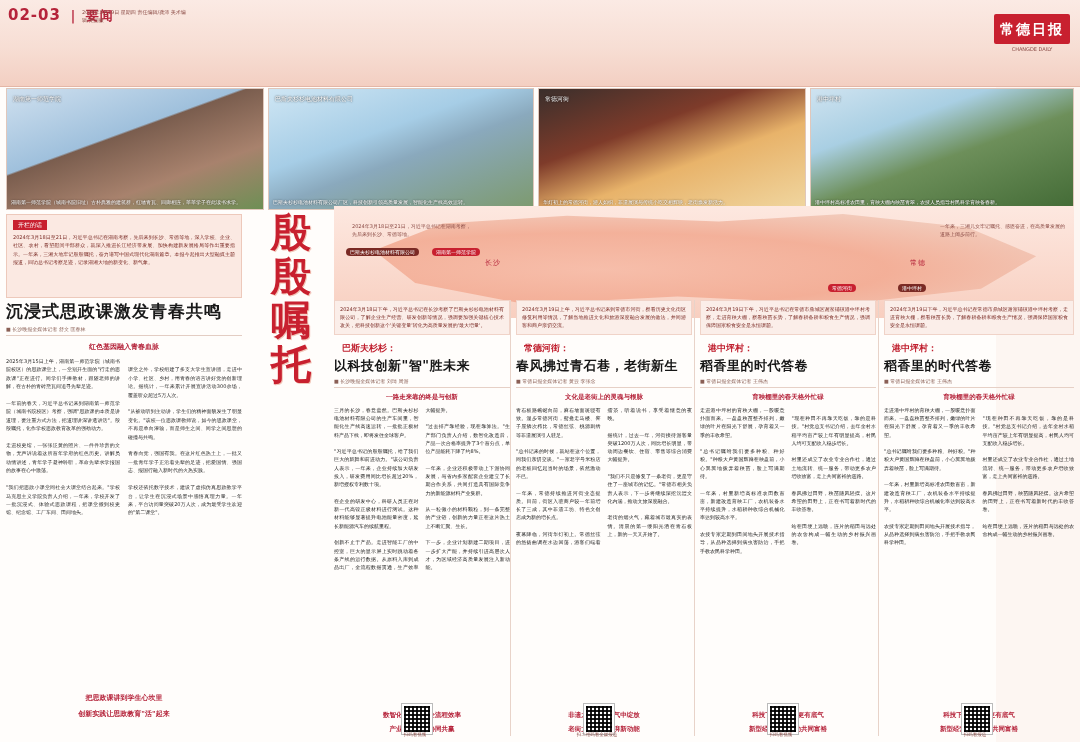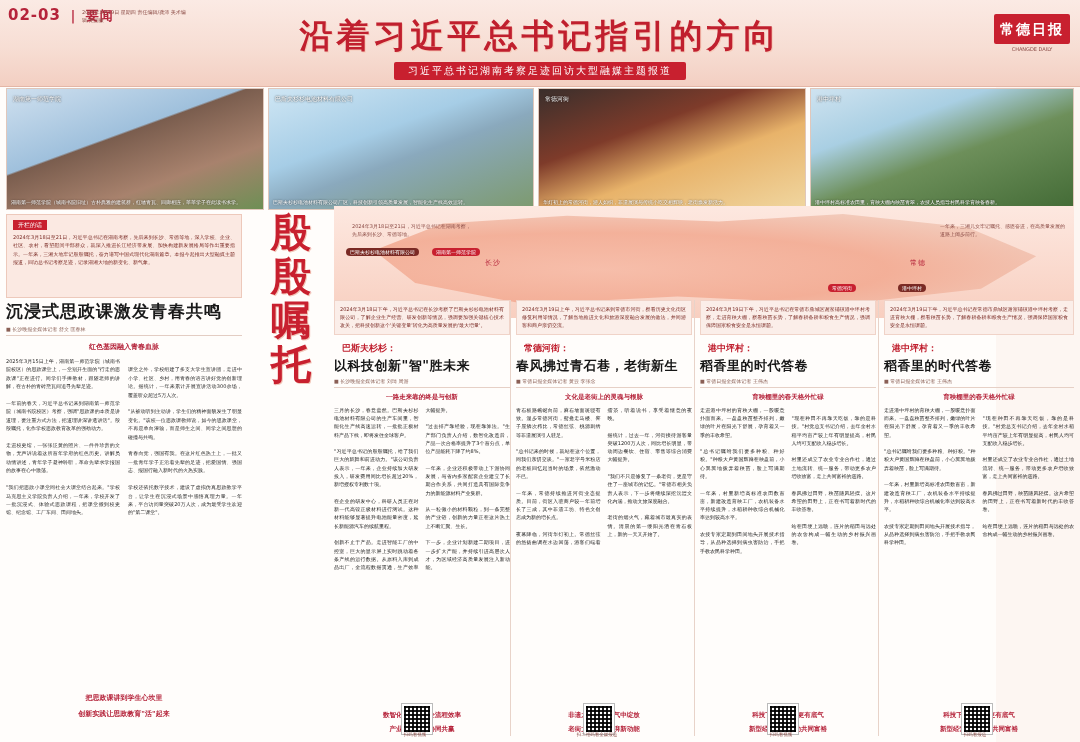--- a/index.html
+++ b/index.html
@@ -105,24 +105,20 @@
 
   <div class="masthead">
     <div class="folio">
       <span class="num">02-03</span>
       <span>｜</span>
       <span>要闻</span>
     </div>
     <div class="folio-sub">2026年3月19日 星期四
 责任编辑/龚沛 美术编辑/龙国徽</div>
 
-    <div class="banner-title">沿着习近平总书记指引的方向</div>
-    <div class="banner-sub">
-      <span>习近平总书记湖南考察足迹回访大型融媒主题报道</span>
-    </div>
 
     <div class="nameplate">常德日报</div>
     <div class="nameplate-sub">CHANGDE DAILY</div>
   </div>
 
   <div class="photos">
     <div class="photo p1">
       <div class="ph-tagline">湖南第一师范学院</div>
       <div class="cap">湖南第一师范学院（城南书院旧址）古朴典雅的建筑群，红墙青瓦、回廊相连，莘莘学子在此读书求学。</div>
     </div>

